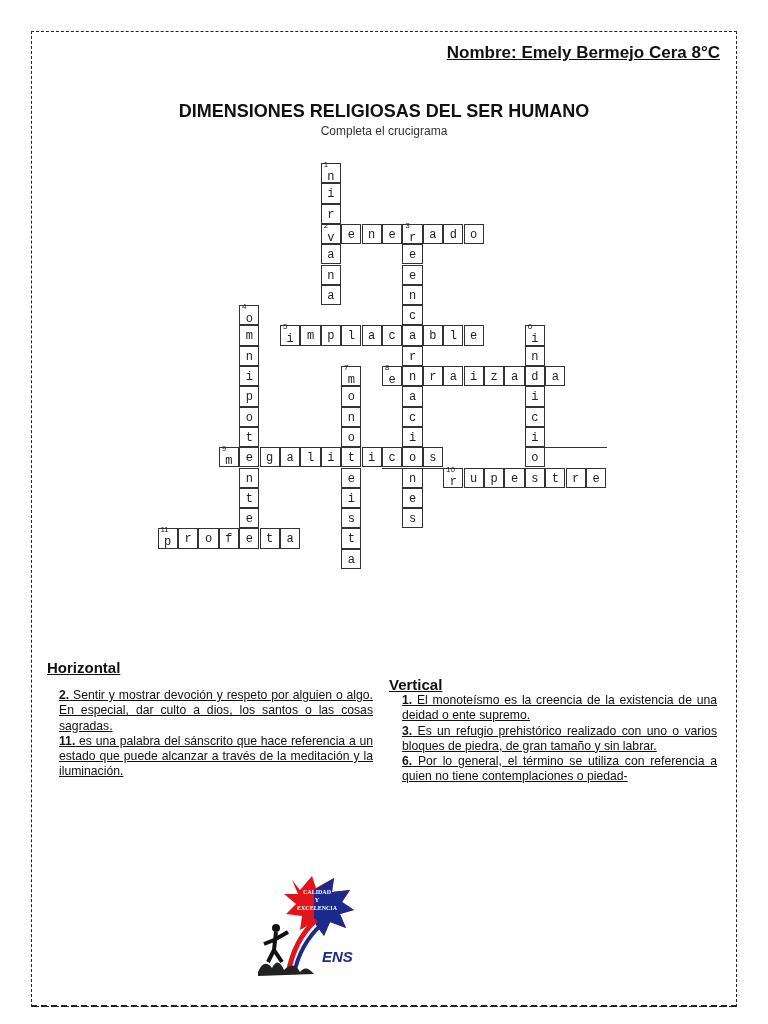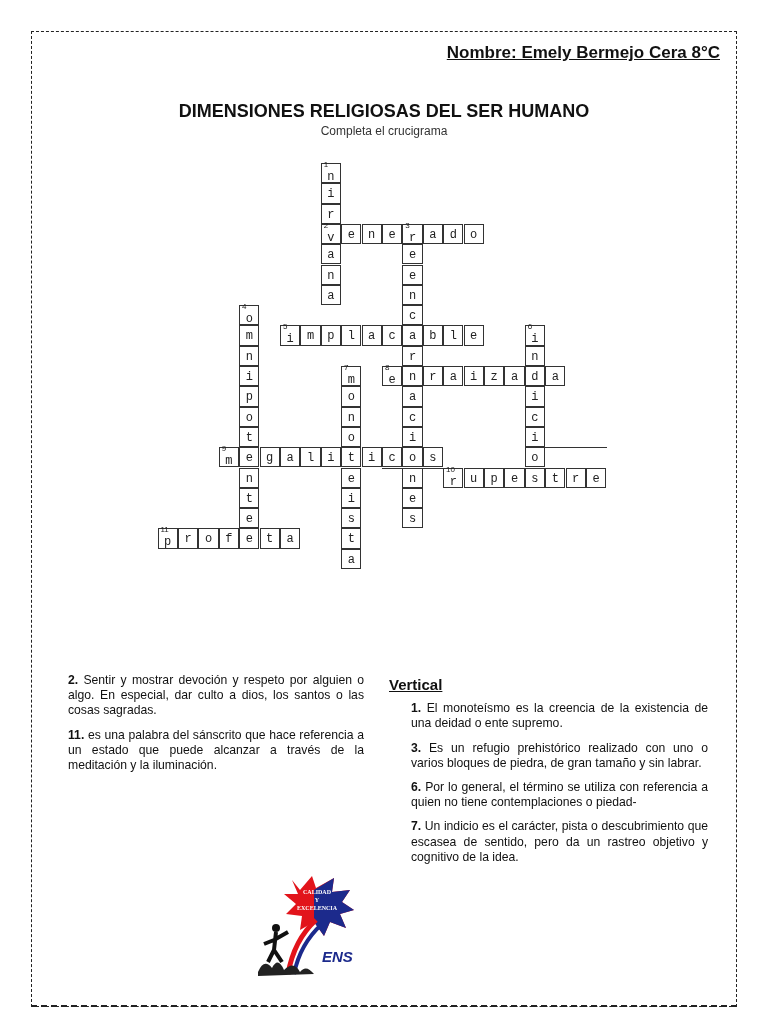--- a/index.html
+++ b/index.html
@@ -9,21 +9,21 @@
   .name{position:absolute;right:48px;top:43px;font-size:17px;font-weight:bold;text-decoration:underline;letter-spacing:0px;}
   .title{position:absolute;left:0;width:768px;top:101px;text-align:center;font-size:18px;font-weight:bold;}
   .subtitle{position:absolute;left:0;width:768px;top:124px;text-align:center;font-size:12px;color:#333;}
   .grid{position:absolute;left:157.5px;top:163px;}
   .cell{position:absolute;width:20.4px;height:20.3px;box-sizing:border-box;border:1px solid #333;background:#fff;font-family:"Liberation Mono",monospace;font-size:12px;text-align:center;line-height:20px;color:#222;}
   .cell .num{position:absolute;left:2px;top:-4px;font-size:8px;line-height:10px;font-family:"Liberation Sans",sans-serif;}
   .extra-line{position:absolute;height:0;border-top:1px solid #333;}
   .clues{position:absolute;font-size:12.2px;line-height:15.2px;text-align:justify;}
   .clues h3{margin:0;font-size:15px;font-weight:bold;text-decoration:underline;}
   .clue b{font-weight:bold;}
-  .clue{margin:9px;}
+  .clue{margin:0;text-decoration:underline;}
   .logo{position:absolute;left:254px;top:870px;width:116px;height:112px;}
 </style>
 </head>
 <body>
 
 <div class="frame"></div>
 <div class="frame-bottom"></div>
 
 <div class="name">Nombre: Emely Bermejo Cera 8°C</div>
 <div class="title">DIMENSIONES RELIGIOSAS DEL SER HUMANO</div>
@@ -123,33 +123,33 @@
     <div class="cell" style="left: 40.8px; top: 365.4px;"><span>o</span></div>
     <div class="cell" style="left: 61.2px; top: 365.4px;"><span>f</span></div>
     <div class="cell" style="left: 81.6px; top: 365.4px;"><span>e</span></div>
     <div class="cell" style="left: 102px; top: 365.4px;"><span>t</span></div>
     <div class="cell" style="left: 122.4px; top: 365.4px;"><span>a</span></div>
     <div class="extra-line" style="left: 387.6px; top: 284.2px; width: 62px;"></div>
     <div class="extra-line" style="left: 224.4px; top: 304.5px; width: 61.2px;"></div>
   </div>
 
 <div class="clues" style="left:47px;top:660px;width:326px;">
+  <h3>Horizontal</h3>
   <div id="hclues" style="margin-top:13px;padding-left:12px;">
       <p class="clue"><b>2.</b><span> Sentir y mostrar devoción y respeto por alguien o algo. En especial, dar culto a dios, los santos o las cosas sagradas.</span></p>
       <p class="clue"><b>11.</b><span> es una palabra del sánscrito que hace referencia a un estado que puede alcanzar a través de la meditación y la iluminación.</span></p>
     </div>
 </div>
 
 <div class="clues" style="left:389px;top:677px;width:328px;">
   <h3>Vertical</h3>
   <div id="vclues" style="margin-top:1px;padding-left:13px;">
       <p class="clue"><b>1.</b><span> El monoteísmo es la creencia de la existencia de una deidad o ente supremo.</span></p>
       <p class="clue"><b>3.</b><span> Es un refugio prehistórico realizado con uno o varios bloques de piedra, de gran tamaño y sin labrar.</span></p>
       <p class="clue"><b>6.</b><span> Por lo general, el término se utiliza con referencia a quien no tiene contemplaciones o piedad-</span></p>
-      <p class="clue"><b>7.</b><span> Un indicio es el carácter, pista o descubrimiento que escasea de sentido, pero da un rastreo objetivo y cognitivo de la idea.</span></p>
     </div>
 </div>
 
 <div class="logo">
   <svg width="116" height="112" viewBox="0 0 116 112">
     <polygon points="38,10 46,20 58,6 62,18 80,8 78,22 96,20 88,32 100,40 86,44 92,58 76,52 70,66 60,52 46,60 48,46 32,44 42,34 30,24 44,24" fill="#e2141b"></polygon>
     <polygon points="60,20 80,8 78,22 96,20 88,32 100,40 86,44 92,58 76,52 70,66 60,52" fill="#1c2a8c"></polygon>
     <text x="63" y="24" font-size="6" fill="#fff" text-anchor="middle" font-family="Liberation Serif, serif" font-weight="bold">CALIDAD</text>
     <text x="63" y="32" font-size="6" fill="#fff" text-anchor="middle" font-family="Liberation Serif, serif" font-weight="bold">Y</text>
     <text x="63" y="40" font-size="6" fill="#fff" text-anchor="middle" font-family="Liberation Serif, serif" font-weight="bold">EXCELENCIA</text>

